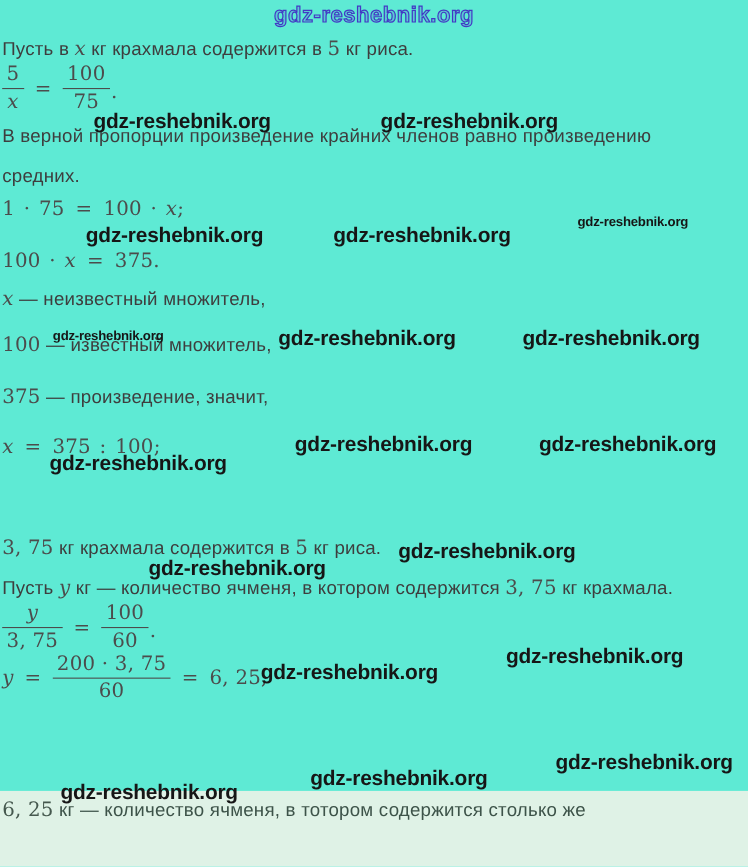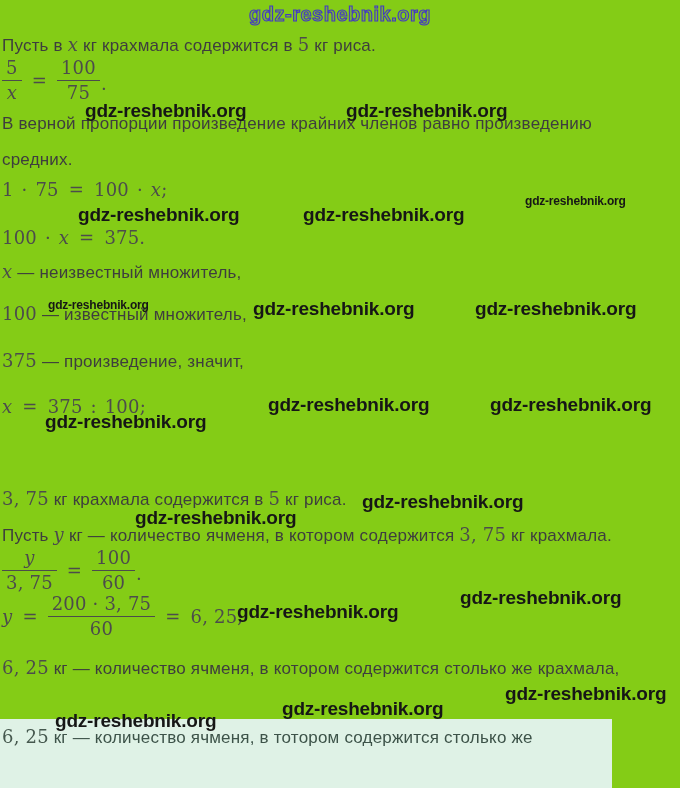--- a/index.html
+++ b/index.html
@@ -1,21 +1,21 @@
 <!DOCTYPE html>
 <html><head>
 <meta charset="utf-8">
 <style>
   * { margin: 0; padding: 0; box-sizing: border-box; }
   html, body { background: #ffffff; }
   .page {
     position: relative;
     width: 680px;
     height: 788px;
-    background: #84cc16;
+    background: #5eead4;
     overflow: hidden;
     font-family: "Liberation Sans", sans-serif;
   }
   .row {
     position: absolute;
     left: 2px;
     white-space: nowrap;
     color: #3e3e3e;
     font-size: 17px;
     letter-spacing: 0.2px;
@@ -57,21 +57,21 @@
     color: rgba(70, 60, 205, 0.18);
     -webkit-text-stroke: 1.1px #4338c5;
     white-space: nowrap;
     z-index: 5;
   }
 
   
   .answer {
     position: absolute;
     left: 0; top: 719px;
-    width: 612px; height: 69px;
+    width: 680px; height: 69px;
     background: #dff2e6;
   }
   .answer .row { color: #3d5349; }
   .answer .t { color: #3d5349; }
   .answer .m, .answer .mi { color: #45584e; }
 </style>
 </head>
 <body>
 
 <div class="page">
@@ -152,23 +152,20 @@
     <span class="mi">y</span>
     <span class="m eqs">=</span>
     <span class="frac">
       <span class="fr-num m">200 · 3, 75</span>
       <span class="fr-den m">60</span>
     </span>
     <span class="m eqs">=</span>
     <span class="m">6, 25;</span>
   </div>
 
-  <div class="row" style="top:657px">
-    <span class="m">6, 25</span><span class="t"> кг — количество ячменя, в котором содержится столько же крахмала,</span>
-  </div>
 
   <div class="answer">
     <div class="row" style="top:7px">
       <span class="m">6, 25</span><span class="t"> кг — количество ячменя, в тотором содержится столько же</span>
     </div>
   </div>
 
   <div class="wm" style="left:85px;top:100px">gdz-reshebnik.org</div>
   <div class="wm" style="left:346px;top:100px">gdz-reshebnik.org</div>
   <div class="wm wm-sm" style="left:525px;top:194px">gdz-reshebnik.org</div>

